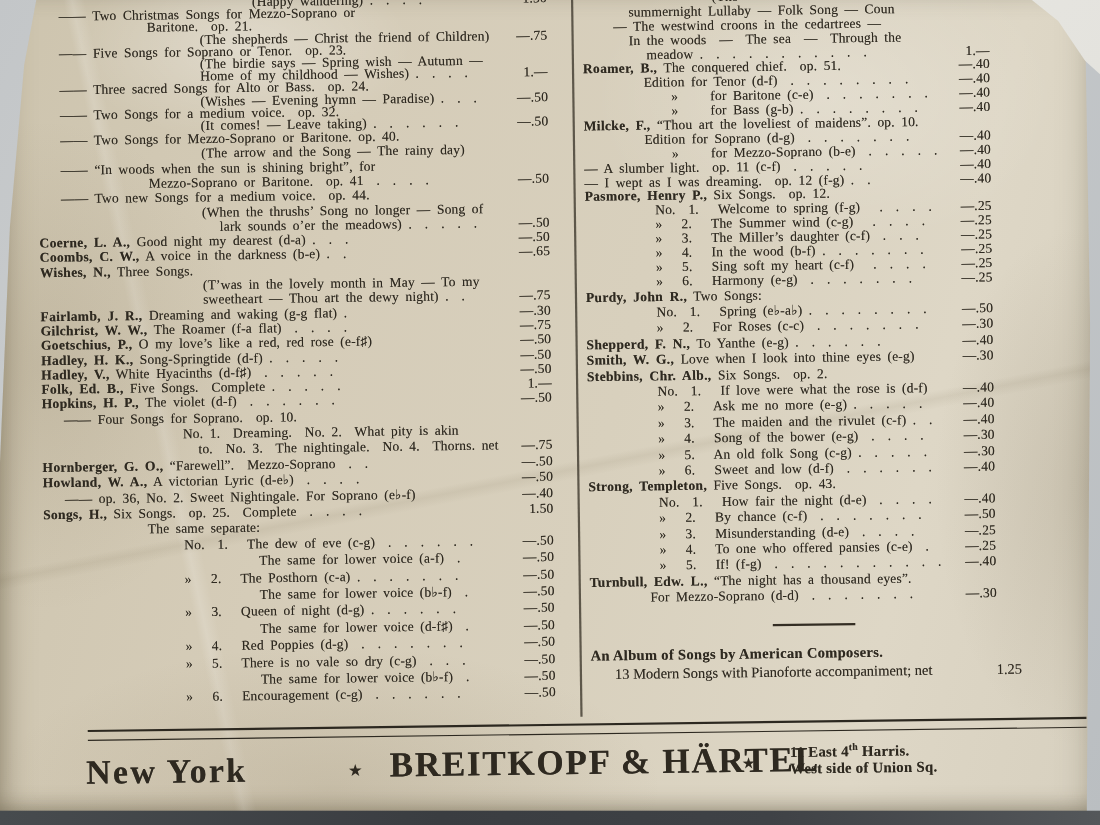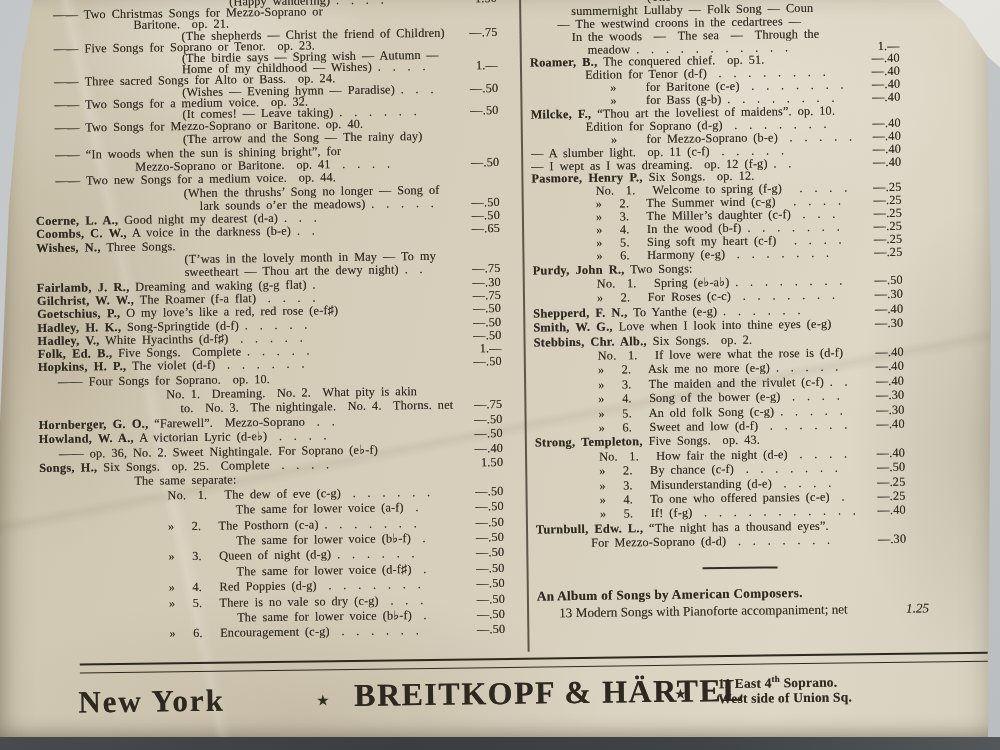--- a/index.html
+++ b/index.html
@@ -53,21 +53,21 @@
   .col-right .k-w2{padding-left:42px;}
   .col-right .k-w3{padding-left:58px;}
   .col-right .k-ed{padding-left:55px;}
   .col-right .k-ed2{padding-left:80px;}
   .col-right .k-item{padding-left:64px;}
   .divider{position:absolute;left:524px;top:-8px;width:1.6px;height:660px;background:rgba(72,66,54,.85);}
   .album-rule{position:absolute;left:700px;top:570px;width:75px;height:2px;background:#332d23;}
   .album{position:absolute;left:534px;top:588px;width:392px;font-size:13.2px;}
   .album-title{font-weight:bold;letter-spacing:.3px;line-height:17px;text-shadow:0 0 .5px rgba(46,41,32,.55);}
   .album-sub{position:relative;padding-left:22px;line-height:17px;white-space:pre;text-shadow:0 0 .4px rgba(46,41,32,.45);}
-  .album-sub .p{position:absolute;right:0;top:0;font-style:italic;}
+  .album-sub .p{position:absolute;right:0;top:0;}
   .footer-rule{position:absolute;left:76px;top:658px;width:908px;height:7px;
     border-top:2.6px solid #2c2820;border-bottom:1.4px solid #2c2820;}
   .f-city{position:absolute;left:74px;top:679px;font-size:31px;letter-spacing:2px;font-weight:600;text-shadow:0 0 .6px rgba(40,35,26,.6);}
   .f-star1{position:absolute;left:312px;top:689px;font-size:15px;}
   .f-pub{position:absolute;left:350px;top:675px;font-size:32px;font-weight:bold;letter-spacing:1.5px;text-shadow:0 0 .6px rgba(40,35,26,.6);}
   .f-star2{position:absolute;left:670px;top:688px;font-size:14px;}
   .f-addr{position:absolute;left:714px;top:675px;font-size:13.5px;font-weight:bold;line-height:15.5px;letter-spacing:.2px;text-shadow:0 0 .4px rgba(40,35,26,.5);}
   sup{font-size:9px;}
 </style>
 </head>
@@ -179,19 +179,19 @@
       <div class="album-title">An Album of Songs by American Composers.</div>
       <div class="album-sub"><span>13 Modern Songs with Pianoforte accompaniment; net</span><span class="p">1.25</span></div>
     </div>
 
     <div class="footer-rule"></div>
     <div class="f-city">New York</div>
     <div class="f-star1">★</div>
     <div class="f-pub">BREITKOPF &amp; HÄRTEL</div>
     <div class="f-star2">★</div>
     <div class="f-addr">
-      <span><span>11 East 4</span><sup>th</sup><span> Soprano.</span></span><br>
+      <span><span>11 East 4</span><sup>th</sup><span> Harris.</span></span><br>
       <span>West side of Union Sq.</span>
     </div>
   </div>
 
   <div class="table-edge"></div>
 </div>
 
 </body></html>

